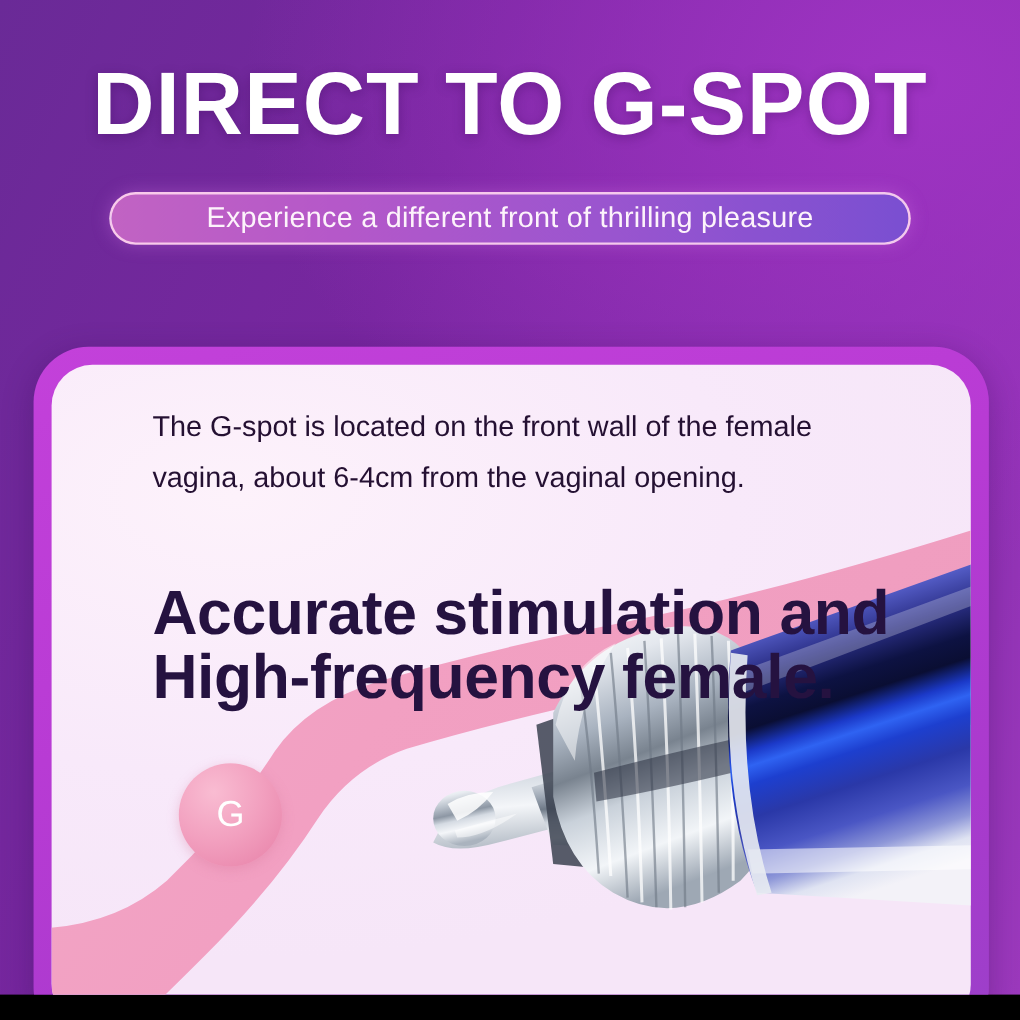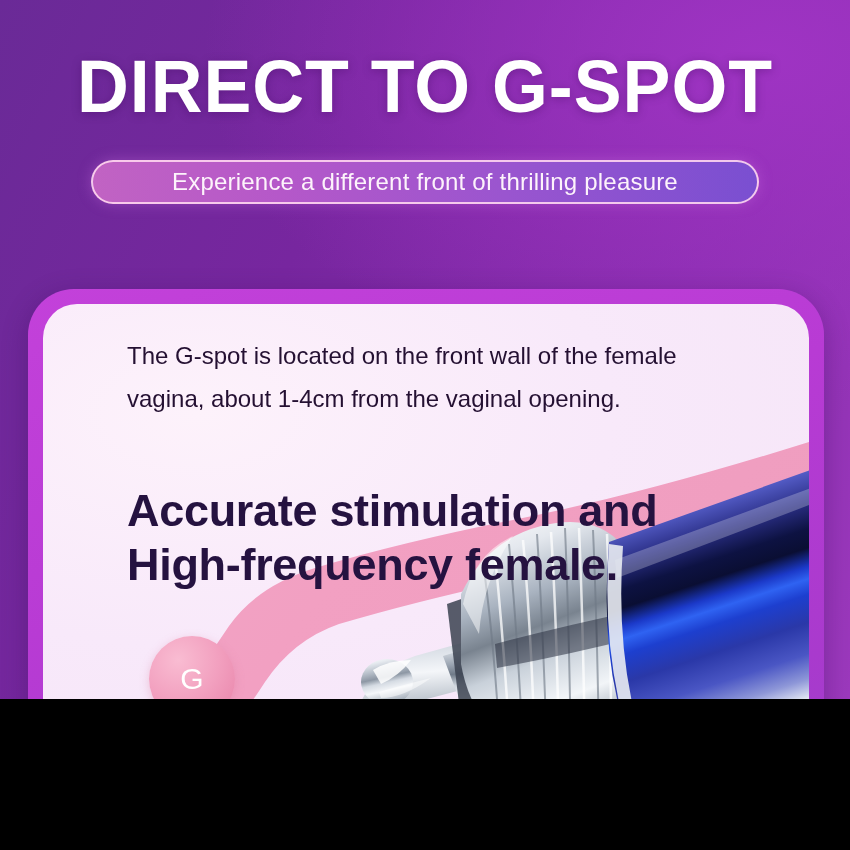--- a/index.html
+++ b/index.html
@@ -3,21 +3,21 @@
 <meta charset="utf-8">
 <style>
   html, body {
     margin: 0;
     padding: 0;
     background: #000;
   }
   #page {
     position: relative;
     width: 850px;
-    height: 699px;
+    height: 829px;
     overflow: hidden;
     font-family: "Liberation Sans", sans-serif;
     background:
       radial-gradient(120% 90% at 90% 8%, rgba(160,52,196,0.95) 0%, rgba(160,52,196,0.0) 55%),
       linear-gradient(115deg, #6a2a97 0%, #77269f 35%, #8a2eb0 70%, #9c39bd 100%);
   }
 
   
   .hero-title {
     position: absolute;
@@ -98,21 +98,21 @@
     font-family: "Liberation Sans Narrow", "Liberation Sans", sans-serif;
   }
   .body-copy p { margin: 0; }
 
   .headline {
     position: absolute;
     left: 84px;
     top: 180px;
     width: 660px;
     color: #251240;
-    font-size: 45px;
+    font-size: 52px;
     line-height: 54px;
     font-weight: 700;
     letter-spacing: -0.3px;
     font-family: "Liberation Sans Narrow", "Liberation Sans", sans-serif;
   }
   .headline span { display: block; }
 
   
   .illustration {
     position: absolute;
@@ -255,21 +255,21 @@
 
         <path d="M566,238 L790,158 L790,452 L588,440 Q556,360 566,238 Z" fill="url(#blueBody)"></path>
         <path d="M572,256 L790,176 L790,192 L574,274 Z" fill="#ffffff" opacity="0.25"></path>
         <path d="M580,404 L790,400 L790,420 L584,424 Z" fill="#ffffff" opacity="0.55"></path>
 
         <path d="M566,240 Q558,350 588,442 L600,440 Q572,352 580,242 Z" fill="#e9ecf2" opacity="0.9"></path>
       </svg>
 
       <div class="body-copy">
         <p>The G-spot is located on the front wall of the female</p>
-        <p>vagina, about 1-4cm from the vaginal opening.</p>
+        <p>vagina, about 6-4cm from the vaginal opening.</p>
       </div>
 
       <div class="headline">
         <span>Accurate stimulation and</span>
         <span>High-frequency female.</span>
       </div>
 
       <div class="g-badge">
         <span class="g-letter">G</span>
       </div>

